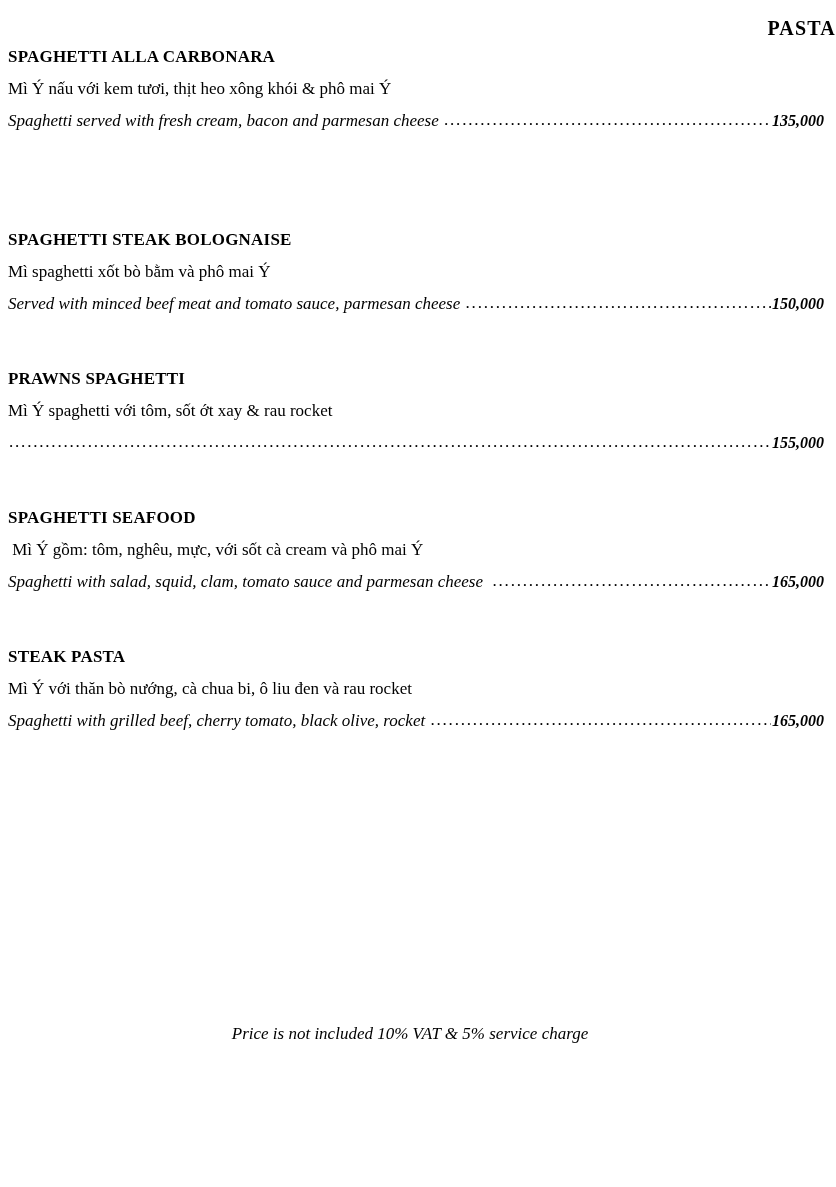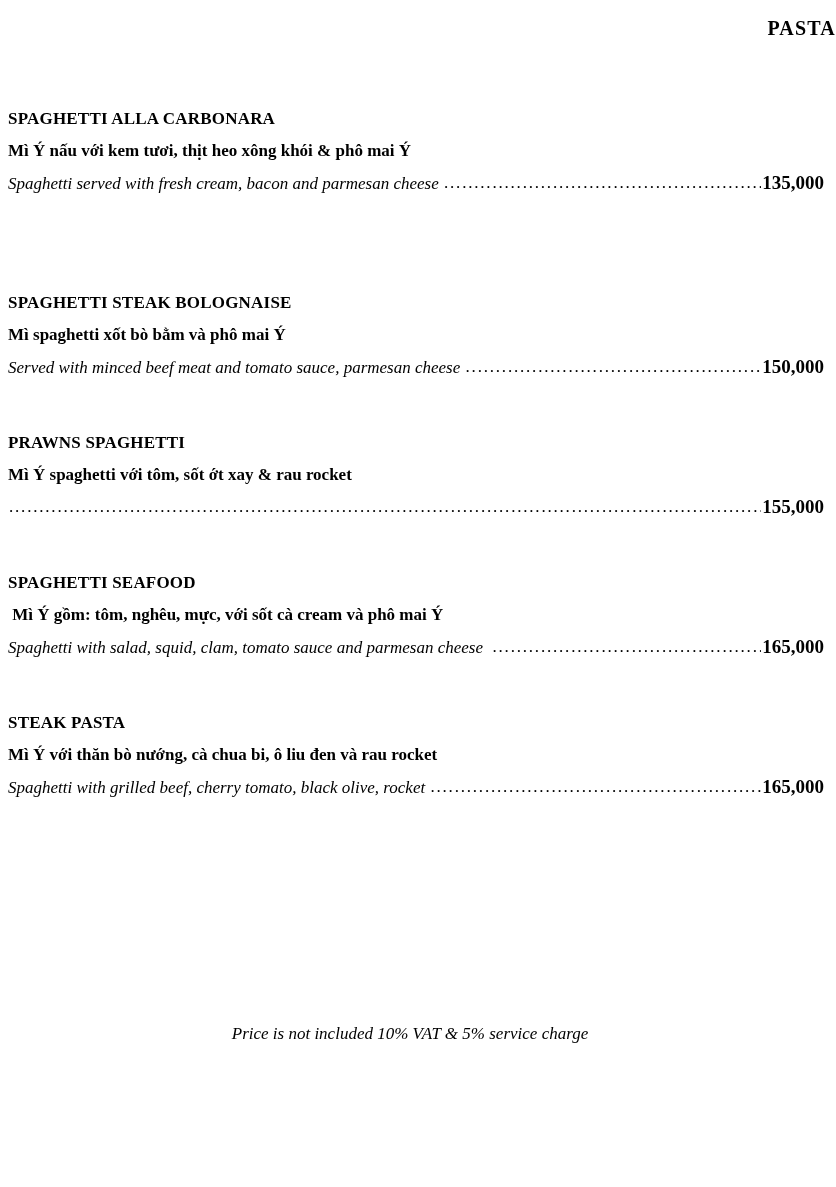--- a/index.html
+++ b/index.html
@@ -43,21 +43,21 @@
   }
   .dish-name {
     font-weight: bold;
     font-size: 17px;
     letter-spacing: 0.2px;
     line-height: 30px;
     margin: 0;
     white-space: pre;
   }
   .dish-vi {
-    font-weight: bold;
+    font-weight: normal;
     font-size: 17px;
     line-height: 33px;
     margin: 0;
     white-space: pre;
   }
   .dish-row {
     display: flex;
     align-items: baseline;
     width: 100%;
     line-height: 32px;
@@ -80,37 +80,37 @@
     margin: 0 1px;
     position: relative;
     top: -1px;
   }
   .leader::before {
     content: "......................................................................................................................................................................";
   }
   .dish-price {
     flex: 0 0 auto;
     font-weight: bold;
-    font-size: 19px;
+    font-style: italic;
+    font-size: 16px;
     white-space: pre;
     text-align: left;
   }
   .footer-note {
     position: absolute;
     left: 0;
     right: 16px;
     top: 1008px;
     text-align: center;
     font-style: italic;
     font-size: 17px;
     line-height: 24px;
     margin: 0;
   }
   .content {
-    margin-top: 62px;
   }
 </style>
 </head>
 <body>
 
 <div class="page">
 
   <h1 class="page-title">PASTA</h1>
 
   <div class="content">

